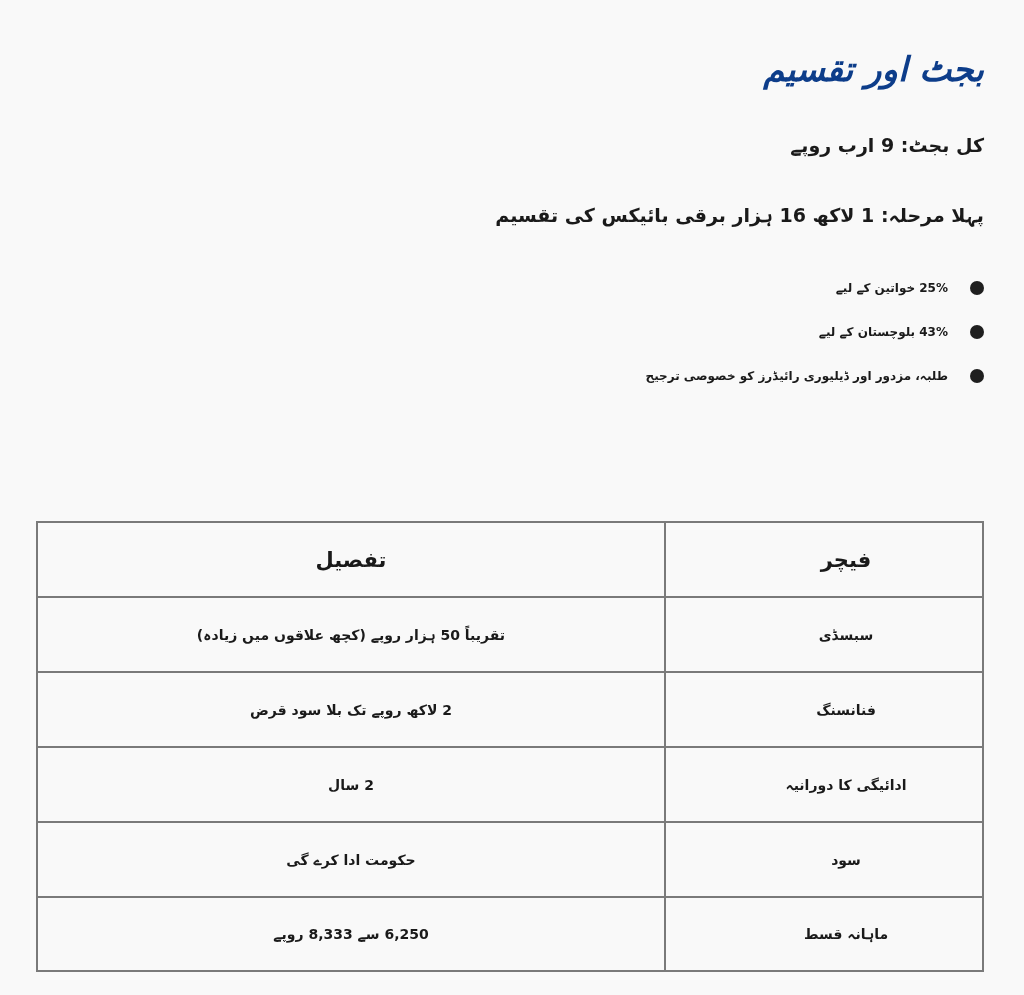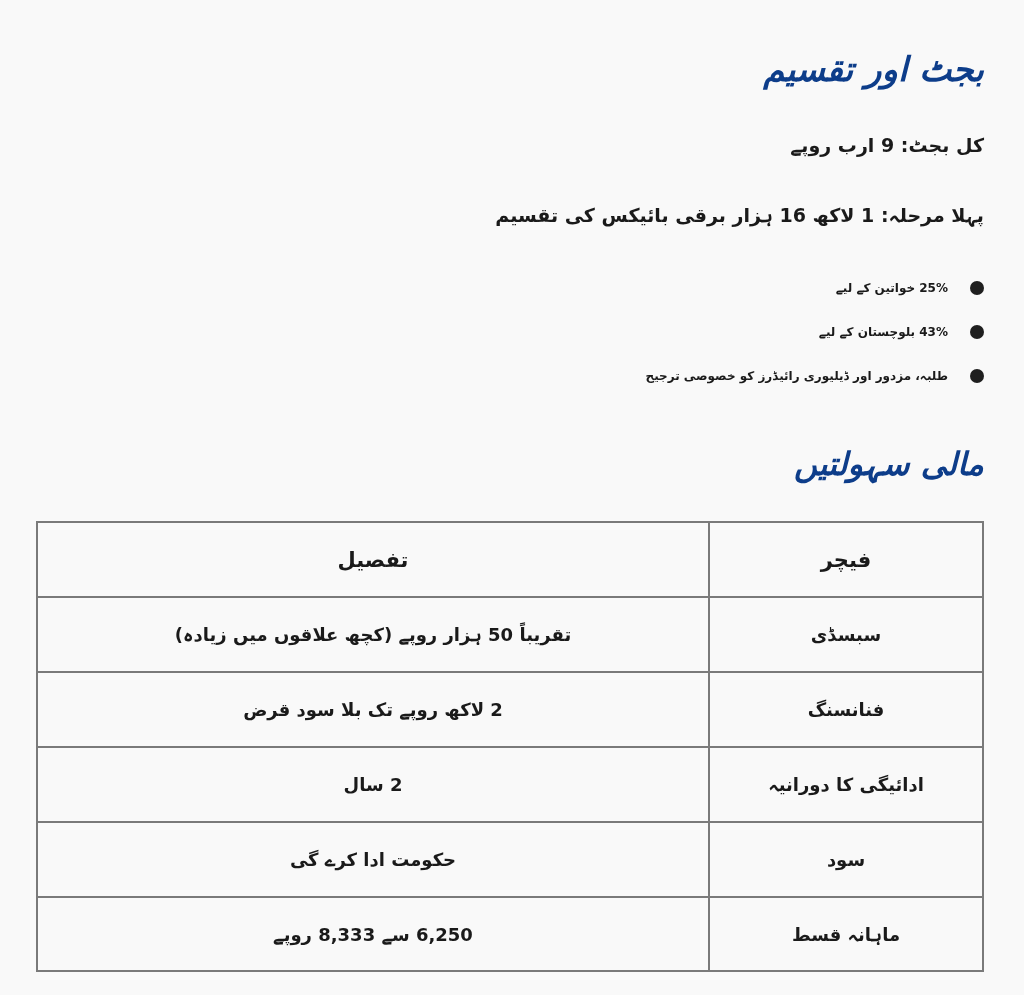--- a/index.html
+++ b/index.html
@@ -73,29 +73,29 @@
       top: 521px;
       width: 948px;
       border-collapse: collapse;
       direction: rtl;
       background: #f9f9f9;
     }
     table.fin th, table.fin td {
       border: 2px solid #7a7a7a;
       text-align: center;
       vertical-align: middle;
-      font-size: 18px;
+      font-size: 14px;
       font-weight: bold;
       height: 73px;
       padding: 0;
     }
     table.fin th {
       font-size: 21px;
     }
-    table.fin .col-feature { width: 272px; }
+    table.fin .col-feature { width: 272px; padding-left: 44px; }
     table.fin tr.r-last td { height: 72px; }
   </style>
 </head>
 <body>
 
 <div class="page">
 
   <h2 class="heading h-budget">بجٹ اور تقسیم</h2>
 
   <p class="para p-total">کل بجٹ: 9 ارب روپے</p>
@@ -110,21 +110,20 @@
     <li>
       <span class="bullet-dot"></span>
       <span>43% بلوچستان کے لیے</span>
     </li>
     <li>
       <span class="bullet-dot"></span>
       <span>طلبہ، مزدور اور ڈیلیوری رائیڈرز کو خصوصی ترجیح</span>
     </li>
   </ul>
 
-  <h2 class="heading h-finance">مالی سہولتیں</h2>
 
   <table class="fin">
     <thead>
       <tr>
         <th class="col-feature">فیچر</th>
         <th>تفصیل</th>
       </tr>
     </thead>
     <tbody>
       <tr>

